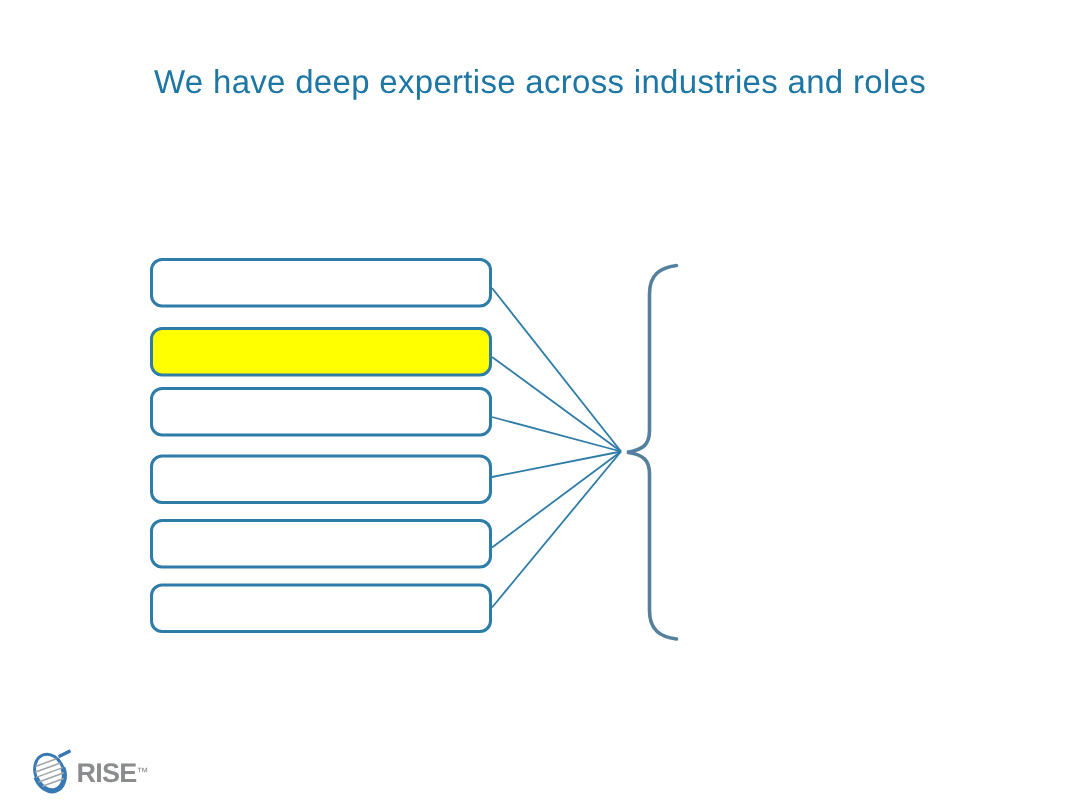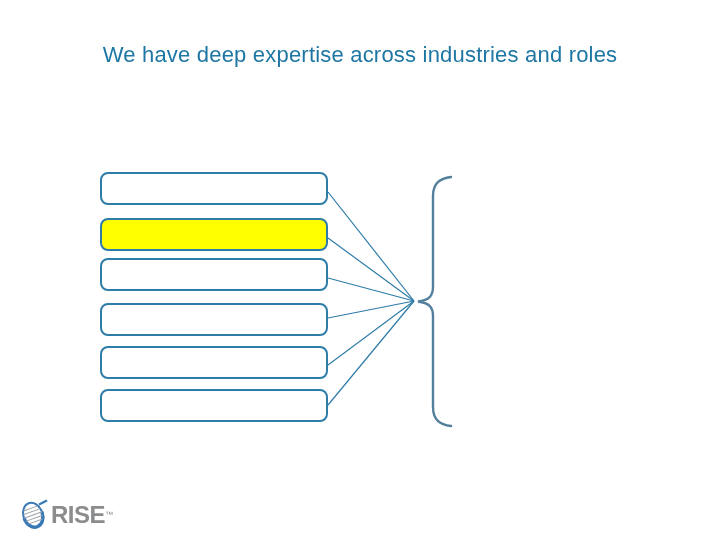--- a/index.html
+++ b/index.html
@@ -38,21 +38,21 @@
   }
   .logo-icon{width:30px;height:34px;margin-right:3px;}
   .logo-helix-outline{stroke:var(--logo-blue,#3779B5);fill:none;}
   .logo-helix-heavy{stroke:var(--logo-blue,#3779B5);fill:none;}
   .logo-helix-line{stroke:#9FA4A8;stroke-width:1;}
   .logo-talent{
     font-size:23px;color:var(--logo-blue,#3779B5);
     font-weight:400;letter-spacing:-0.5px;
   }
   .logo-rise{
-    font-size:24px;color:var(--logo-gray,#8A8C8E);
+    font-size:18px;color:var(--logo-gray,#8A8C8E);
     font-weight:700;letter-spacing:-0.5px;
   }
   .logo-tm{
     font-size:8px;color:var(--logo-gray,#8A8C8E);
     vertical-align:top;line-height:10px;
   }
 </style>
 </head>
 <body>
 

